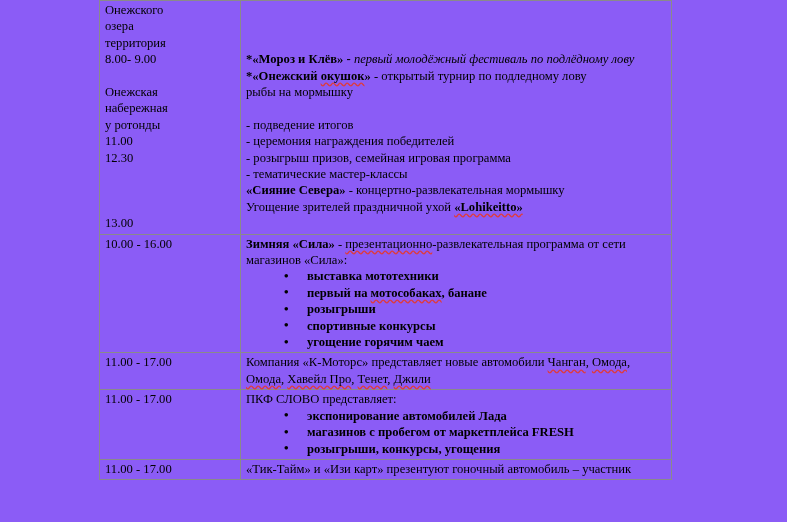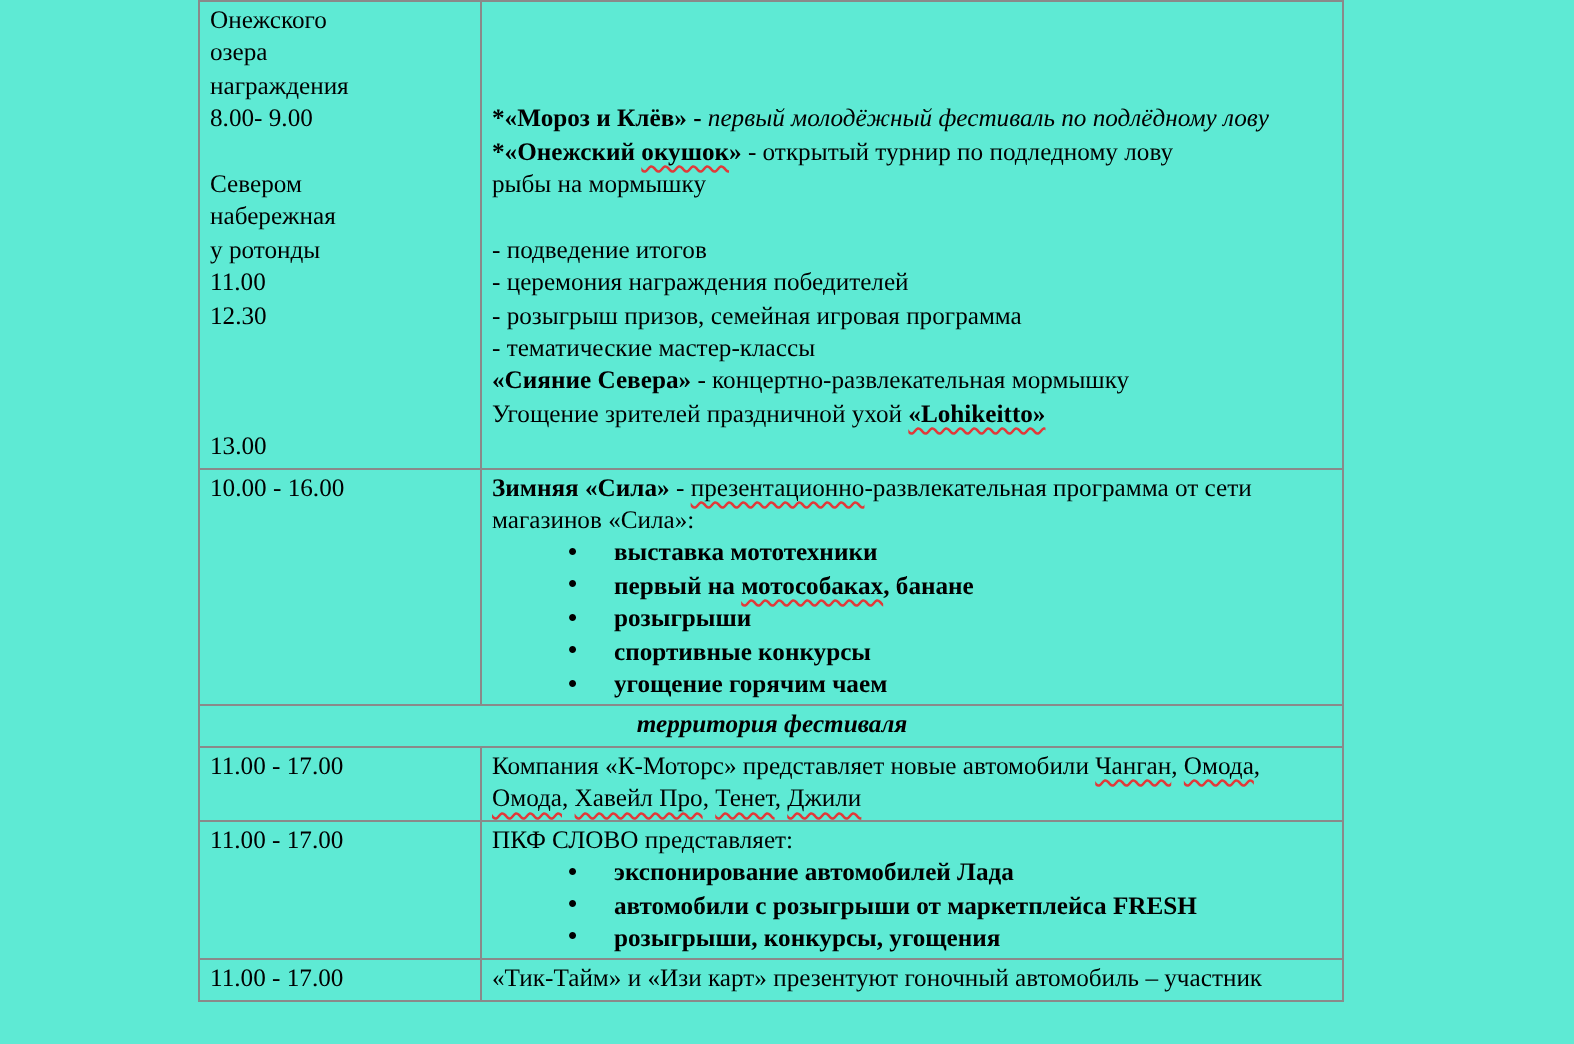--- a/index.html
+++ b/index.html
@@ -12,21 +12,21 @@
     height: 522px;
     overflow: hidden;
     font-family: "Liberation Serif", "DejaVu Serif", serif;
     color: #000000;
   }
 
   .page {
     position: relative;
     width: 787px;
     height: 522px;
-    background: #5eead4;
+    background: #8b5cf6;
   }
 
   
   .doc-table {
     position: absolute;
     left: 99px;
     top: 0px;
     width: 572px;
     border-collapse: collapse;
     table-layout: fixed;
@@ -101,24 +101,24 @@
     <colgroup>
       <col class="col-time">
       <col class="col-desc">
     </colgroup>
     <tbody>
 
       <tr class="first-row">
         <td class="cell-lines">
           <div>Онежского</div>
           <div>озера</div>
-          <div>награждения</div>
+          <div>территория</div>
           <div>8.00- 9.00</div>
           <div class="spacer-line">&nbsp;</div>
-          <div>Севером</div>
+          <div>Онежская</div>
           <div>набережная</div>
           <div>у ротонды</div>
           <div>11.00</div>
           <div>12.30</div>
           <div class="spacer-line">&nbsp;</div>
           <div class="spacer-line">&nbsp;</div>
           <div class="spacer-line">&nbsp;</div>
           <div>13.00</div>
         </td>
         <td class="cell-lines">
@@ -146,40 +146,37 @@
           <ul class="bul">
             <li>выставка мототехники</li>
             <li><span>первый на </span><span class="sp">мотособаках</span><span>, банане</span></li>
             <li>розыгрыши</li>
             <li>спортивные конкурсы</li>
             <li>угощение горячим чаем</li>
           </ul>
         </td>
       </tr>
 
-      <tr>
-        <td class="banner" colspan="2">территория фестиваля</td>
-      </tr>
 
 
       <tr>
         <td>11.00 - 17.00</td>
         <td class="cell-lines">
           <div><span>Компания «К-Моторс» представляет новые автомобили </span><span class="sp">Чанган</span><span>, </span><span class="sp">Омода</span><span>,</span></div>
           <div><span class="sp">Омода</span><span>, </span><span class="sp">Хавейл Про</span><span>, </span><span class="sp">Тенет</span><span>, </span><span class="sp">Джили</span></div>
         </td>
       </tr>
 
       <tr>
         <td>11.00 - 17.00</td>
         <td>
           <div>ПКФ СЛОВО представляет:</div>
           <ul class="bul">
             <li>экспонирование автомобилей Лада</li>
-            <li>автомобили с розыгрыши от маркетплейса FRESH</li>
+            <li>магазинов с пробегом от маркетплейса FRESH</li>
             <li>розыгрыши, конкурсы, угощения</li>
           </ul>
         </td>
       </tr>
 
       <tr>
         <td>11.00 - 17.00</td>
         <td class="cell-lines">
           <div>«Тик-Тайм» и «Изи карт» презентуют гоночный автомобиль – участник</div>
 

